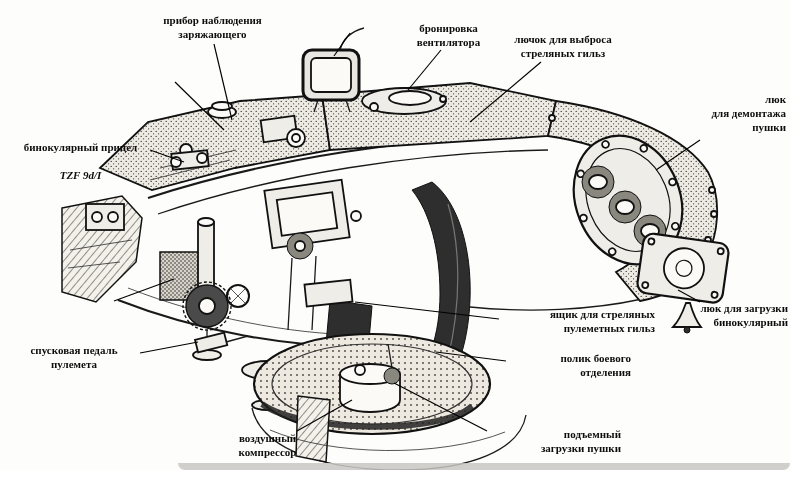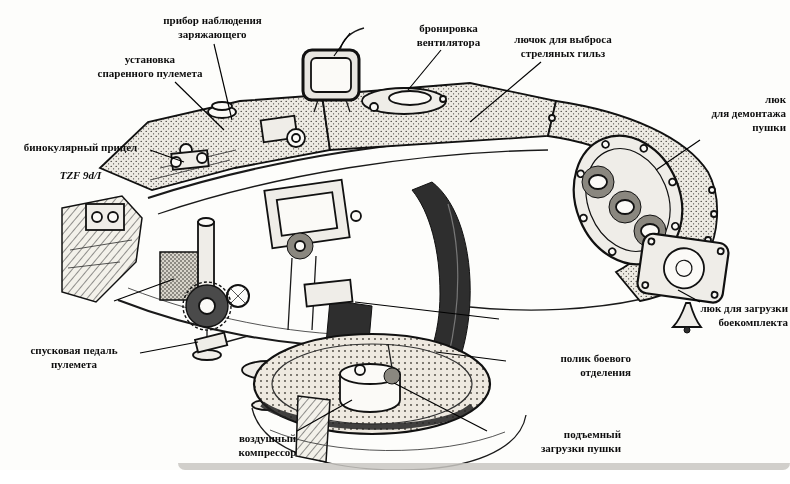--- a/index.html
+++ b/index.html
@@ -251,39 +251,39 @@
   <div class="label c" style="left:145px;top:13px;width:135px">прибор наблюдения
 заряжающего</div>
 
 
   <div class="label c" style="left:396px;top:21px;width:105px">бронировка
 вентилятора</div>
 
   <div class="label c" style="left:488px;top:32px;width:150px">лючок для выброса
 стреляных гильз</div>
 
-  <div class="label c" style="left:80px;top:52px;width:140px">установка
-спаренного пулемета</div>
 
   <div class="label c" style="left:8px;top:126px;width:145px">
     <span>бинокулярный прицел</span><br>
     <span class="it">TZF 9d/I</span>
   </div>
 
   <div class="label l" style="left:694px;top:92px;width:92px">люк
 для демонтажа
 пушки</div>
 
 
   <div class="label l" style="left:686px;top:301px;width:102px">люк для загрузки
-боекомплекта</div>
+бинокулярный</div>
 
   <div class="label c" style="left:10px;top:343px;width:128px">спусковая педаль
 пулемета</div>
 
+  <div class="label l" style="left:500px;top:307px;width:155px">ящик для стреляных
+пулеметных гильз</div>
 
   <div class="label l" style="left:506px;top:351px;width:125px">полик боевого
 отделения</div>
 
   <div class="label c" style="left:210px;top:431px;width:115px">воздушный
 компрессор</div>
 
   <div class="label l" style="left:486px;top:427px;width:135px">подъемный
 загрузки пушки</div>
 

